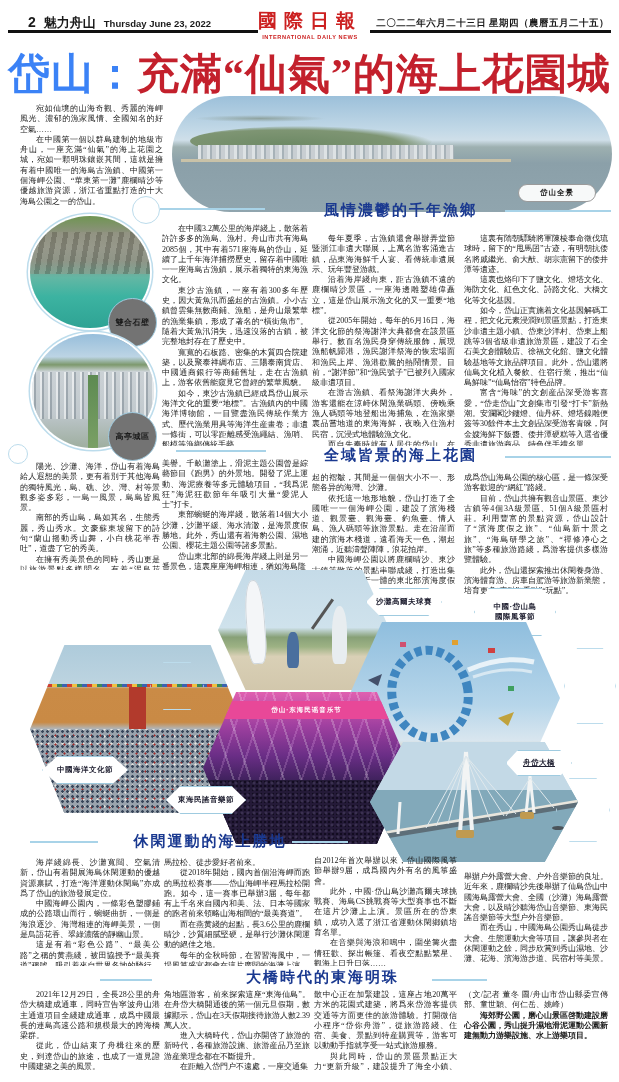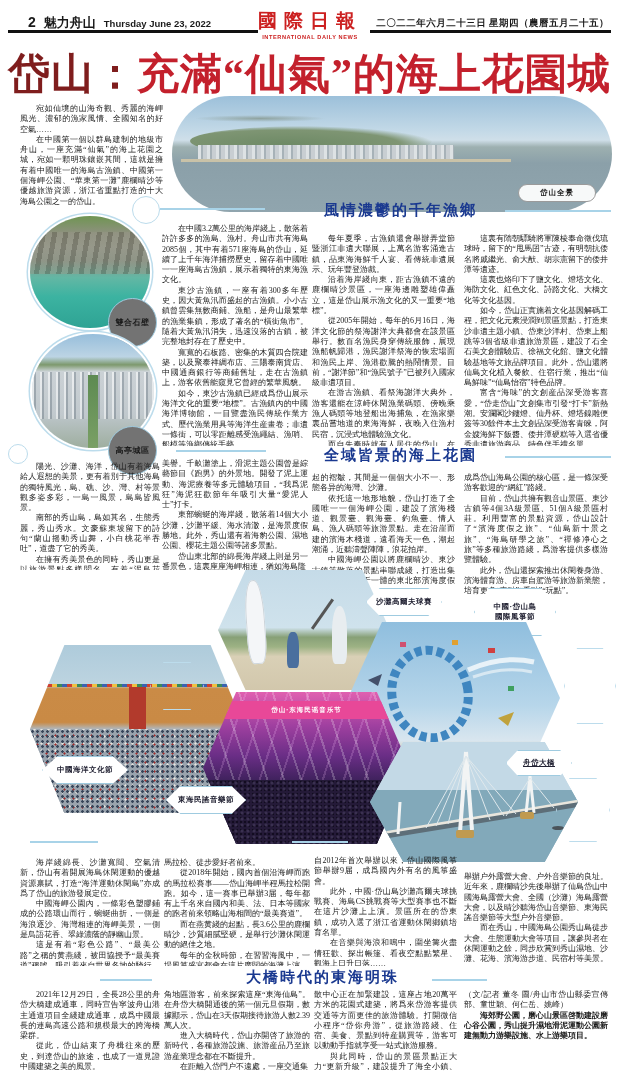--- a/index.html
+++ b/index.html
@@ -102,21 +102,21 @@
   </div>
   <div class="abs rule" style="left:8px;top:30px;width:250px;"></div>
   <div class="abs rule" style="left:370px;top:30px;width:241px;"></div>
   <div class="abs masthead">
     <div class="cn">國際日報</div>
     <div class="en">INTERNATIONAL DAILY NEWS</div>
   </div>
   <div class="abs hdr-right">二〇二二年六月二十三日 星期四（農曆五月二十五）</div>
 
   <div class="abs headline">
-    <span class="hl-blue" style="color: #7f1d1d;">岱山：</span><span class="hl-red" style="color: rgb(195, 32, 44);">充滿“仙氣”的海上花園城</span>
+    <span class="hl-blue" style="color: #3b82f6;">岱山：</span><span class="hl-red" style="color: rgb(195, 32, 44);">充滿“仙氣”的海上花園城</span>
   </div>
 
   <div class="abs col" style="left:20px;top:104px;width:143px;height:106px;">
       <p>宛如仙境的山海奇觀、秀麗的海岬風光、濃郁的漁家風情、全國知名的好空氣……</p>
       <p>在中國第一個以群島建制的地級市舟山，一座充滿“仙氣”的海上花園之城，宛如一顆明珠鑲嵌其間，這就是擁有着中國唯一的海島古漁鎮、中國第一個海岬公園、“華東第一灘”鹿欄晴沙等優越旅游資源，浙江省重點打造的十大海島公園之一的岱山。</p>
     </div>
 
   <div class="abs pan" style="left:172px;top:96px;width:440px;height:116px;">
     <div class="isl"></div>
     <div class="hill"></div>
@@ -132,21 +132,21 @@
   <div class="abs circle c1" style="left:30px;top:216px;width:120px;height:112px;">
     <div class="rocks"></div>
   </div>
   <div class="abs badge" style="left:108px;top:298px;width:47px;height:47px;">雙合石壁</div>
   <div class="abs ring" style="left:114px;top:346px;width:20px;height:20px;"></div>
 
   <div class="abs circle c2" style="left:32px;top:334px;width:122px;height:114px;">
     <div class="bld"></div>
     <div class="road"></div>
   </div>
-  <div class="abs badge" style="left:108px;top:426px;width:47px;height:47px;text-align:center;">高亭城區</div>
+  <div class="abs badge" style="left:108px;top:412px;width:47px;height:47px;text-align:center;">高亭城區</div>
   <div class="abs ring" style="left:8px;top:444px;width:18px;height:18px;"></div>
 
   <div class="abs col" style="left:162px;top:224px;width:146px;height:222px;">
       <p>在中國3.2萬公里的海岸綫上，散落着許許多多的漁島、漁村。舟山市共有海島2085個，其中有着571座海島的岱山，延續了上千年海洋捕撈歷史，留存着中國唯一一座海島古漁鎮，展示着獨特的東海漁文化。</p>
       <p>東沙古漁鎮，一座有着300多年歷史，因大黃魚汛而盛起的古漁鎮。小小古鎮曾雲集無數商鋪、漁船，是舟山最繁華的漁業集鎮，形成了著名的“橫街魚市”。隨着大黃魚汛消失，迅速沒落的古鎮，被完整地封存在了歷史中。</p>
       <p>寬寬的石板路、密集的木質四合院建築，以及聚泰祥綢布店、三陽泰南貨店、中國通商銀行等商鋪舊址，走在古漁鎮上，游客依舊能窺見它曾經的繁華風貌。</p>
       <p>如今，東沙古漁鎮已經成爲岱山展示海洋文化的重要“地標”。古漁鎮內的中國海洋博物館，一目覽盡漁民傳統作業方式、歷代漁業用具等海洋生産畫卷；非遺一條街，可以零距離感受漁繩結、漁哨、船模等漁鄉傳統手藝。</p>
     </div>
   <div class="abs divider" style="left:176px;top:450px;width:90px;"></div>
   <div class="abs col cont" style="left:162px;top:459px;width:146px;height:112px;">
@@ -253,20 +253,21 @@
       <rect x="150" y="70" width="14" height="7" rx="2" fill="#c09a50"></rect>
     </svg>
   </div>
   <div class="abs hex-label" style="left:506px;top:750px;width:64px;height:24px;text-decoration:underline;">
     <span>舟岱大橋</span>
   </div>
   <div class="abs" style="left:556px;top:778px;width:52px;height:62px;clip-path:polygon(25% 0,75% 0,100% 50%,75% 100%,25% 100%,0 50%);border:1.2px solid #bcdcec;"></div>
   <div class="abs" style="left:150px;top:662px;width:52px;height:46px;clip-path:polygon(25% 0,75% 0,100% 50%,75% 100%,25% 100%,0 50%);border:1.2px solid #bcdcec;"></div>
 
   <div class="abs sec3-line" style="left:30px;top:841px;width:68px;"></div>
+  <div class="abs sec-title" style="left: 100px; top: 832px; width: 220px; text-align: center; color: rgb(26, 57, 144);">休閑運動的海上勝地</div>
   <div class="abs sec3-line" style="left:292px;top:841px;width:56px;"></div>
 
   <div class="abs col" style="left:20px;top:858px;width:140px;height:108px;">
       <p>海岸綫綿長、沙灘寬闊、空氣清新，岱山有着開展海島休閑運動的優越資源禀賦，打造“海洋運動休閑島”亦成爲了岱山的旅游發展定位。</p>
       <p>中國海岬公園內，一條彩色塑膠鋪成的公路環山而行，蜿蜒曲折，一側是海浪逐沙、海灣相連的海岬美景，一側是鳥語花香、翠綠濃蔭的靜幽山景。</p>
       <p>這是有着“彩色公路”、“最美公路”之稱的黄燕綫，被田協授予“最美賽道”稱號，吸引着來自世界各地的騎行、</p>
     </div>
   <div class="abs col cont" style="left:164px;top:858px;width:146px;height:108px;">
       <p>馬拉松、徒步愛好者前來。</p>
       <p>從2018年開始，國內首個沿海岬而跑的馬拉松賽事——岱山海岬半程馬拉松開跑。如今，這一賽事已舉辦3届，每年都有上千名來自國內和美、法、日本等國家的跑者前來領略山海相間的“最美賽道”。</p>

